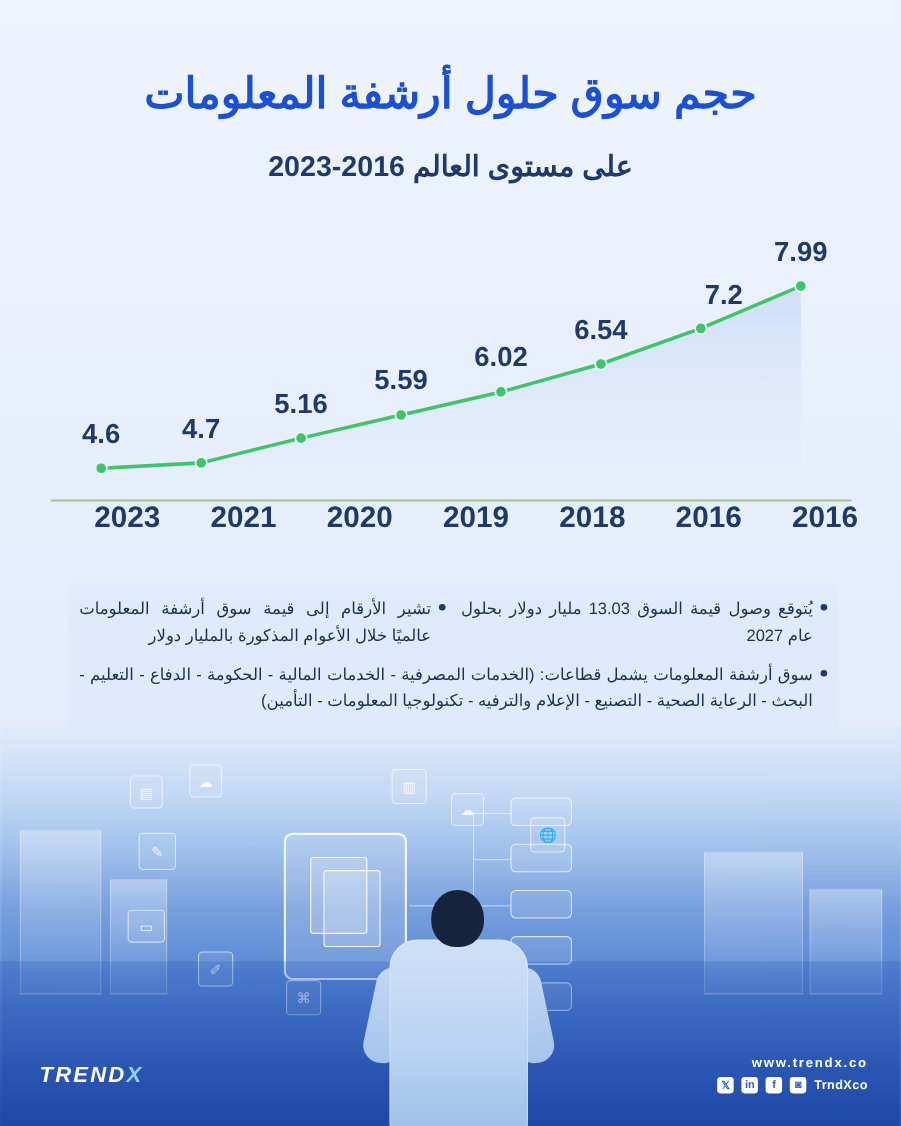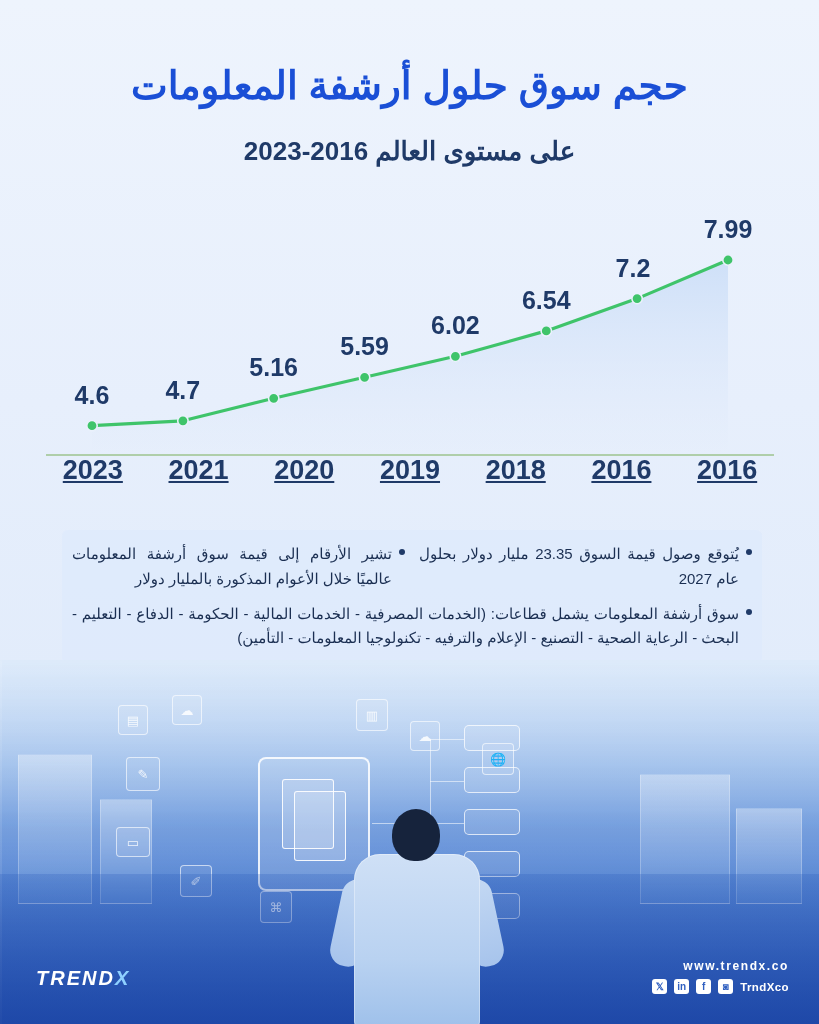--- a/index.html
+++ b/index.html
@@ -44,26 +44,25 @@
   }
   .chart-svg { display: block; }
   .x-axis {
     position: absolute;
     left: 40px; top: 455px;
     width: 740px; height: 40px;
     display: flex;
   }
   .x-tick {
     flex: 1 1 0;
-    text-align: center;
+    text-align: right;
     font-size: 27px;
     font-weight: bold;
     color: #1f3a68;
     direction: ltr;
-    text-decoration: underline;
   }
   .val-label {
     position: absolute;
     font-size: 25px;
     font-weight: bold;
     color: #1f3a68;
     direction: ltr;
     transform: translate(-50%, -100%);
     white-space: nowrap;
   }
@@ -265,40 +264,40 @@
           <circle cx="688.0" cy="60.0" r="5.2" fill="#3fc46a" stroke="#eaf1fc" stroke-width="1.6"></circle>
         </g>
     </svg>
     <div id="valueLabels">
         <div class="val-label" style="left: 52px; top: 209.682px;">4.6</div>
         <div class="val-label" style="left: 142.857px; top: 204.795px;">4.7</div>
         <div class="val-label" style="left: 233.714px; top: 182.318px;">5.16</div>
         <div class="val-label" style="left: 324.571px; top: 161.307px;">5.59</div>
         <div class="val-label" style="left: 415.429px; top: 140.295px;">6.02</div>
         <div class="val-label" style="left: 506.286px; top: 114.886px;">6.54</div>
-        <div class="val-label" style="left: 593px; top: 82.6364px;">7.2</div>
+        <div class="val-label" style="left: 618px; top: 82.6364px;">7.2</div>
         <div class="val-label" style="left: 688px; top: 44.0341px;">7.99</div>
       </div>
   </div>
 
   <div class="x-axis" id="xAxis">
       <div class="x-tick">2016</div>
       <div class="x-tick">2016</div>
       <div class="x-tick">2018</div>
       <div class="x-tick">2019</div>
       <div class="x-tick">2020</div>
       <div class="x-tick">2021</div>
       <div class="x-tick">2023</div>
     </div>
 
   <div class="notes">
     <div class="note-row">
       <div class="note">
         <span class="dot"></span>
-        <span class="note-text">يُتوقع وصول قيمة السوق 23.35 مليار دولار بحلول عام 2027</span>
+        <span class="note-text">يُتوقع وصول قيمة السوق 13.03 مليار دولار بحلول عام 2027</span>
       </div>
       <div class="note">
         <span class="dot"></span>
         <span class="note-text">تشير الأرقام إلى قيمة سوق أرشفة المعلومات عالميًا خلال الأعوام المذكورة بالمليار دولار</span>
       </div>
     </div>
     <div class="note-row">
       <div class="note full">
         <span class="dot"></span>
         <span class="note-text">سوق أرشفة المعلومات يشمل قطاعات: (الخدمات المصرفية - الخدمات المالية - الحكومة - الدفاع - التعليم - البحث - الرعاية الصحية - التصنيع - الإعلام والترفيه - تكنولوجيا المعلومات - التأمين)</span>

